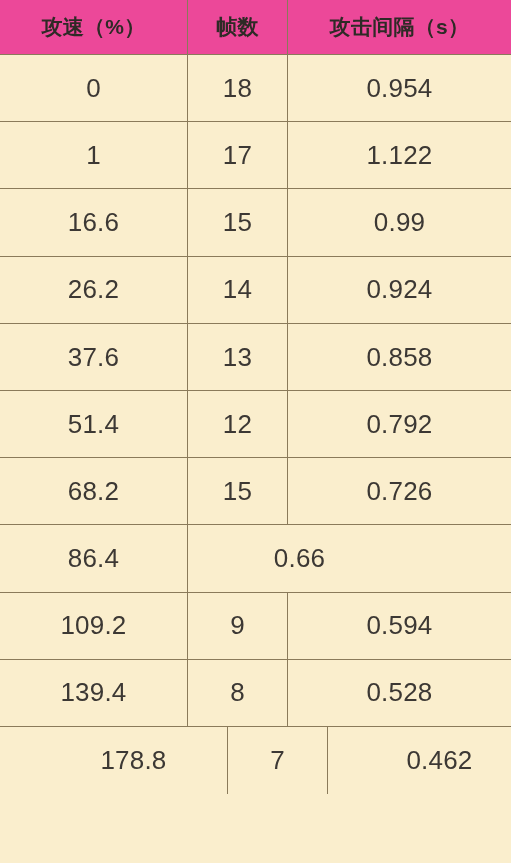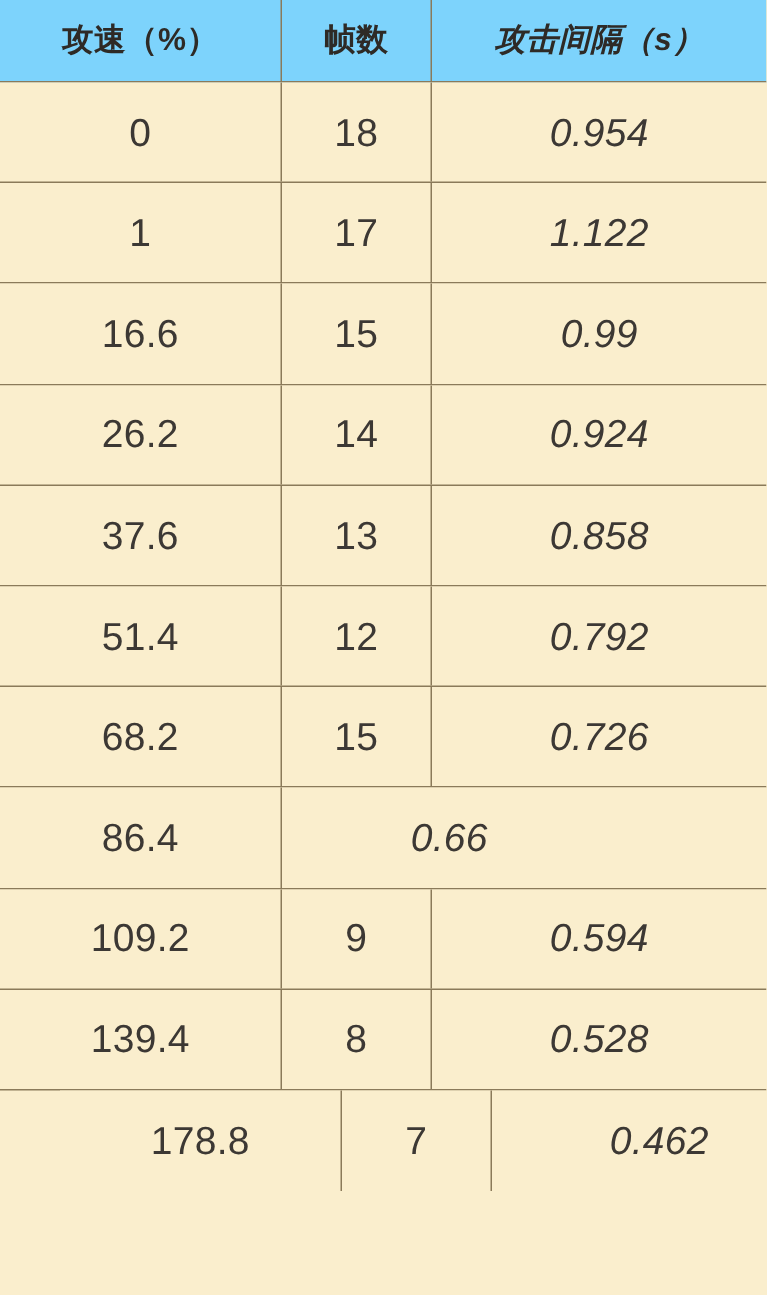--- a/index.html
+++ b/index.html
@@ -27,38 +27,37 @@
     width: 100%;
     box-sizing: border-box;
     border-bottom: 1.5px solid #8a7a5a;
   }
   .row:last-child {
     border-bottom: none;
     margin-left: 40px;
   }
   .header-row {
     height: 55px;
-    background: #7dd3fc;
+    background: #ec4899;
   }
   .data-row {
     height: 67.2px;
     background: #faeecd;
   }
   .cell {
     display: flex;
     align-items: center;
     justify-content: center;
     box-sizing: border-box;
     border-right: 1.5px solid #8a7a5a;
     text-align: center;
     line-height: 1.1;
   }
   .cell:last-child {
     border-right: none;
-    font-style: italic;
   }
   .col-0 { width: 188px; flex: 0 0 188px; }
   .col-1 { width: 100px; flex: 0 0 100px; }
   .col-2 { width: 223px; flex: 0 0 223px; }
 
   .header-row .cell {
     font-size: 21px;
     font-weight: bold;
     color: #2e2a26;
     letter-spacing: 0.3px;

